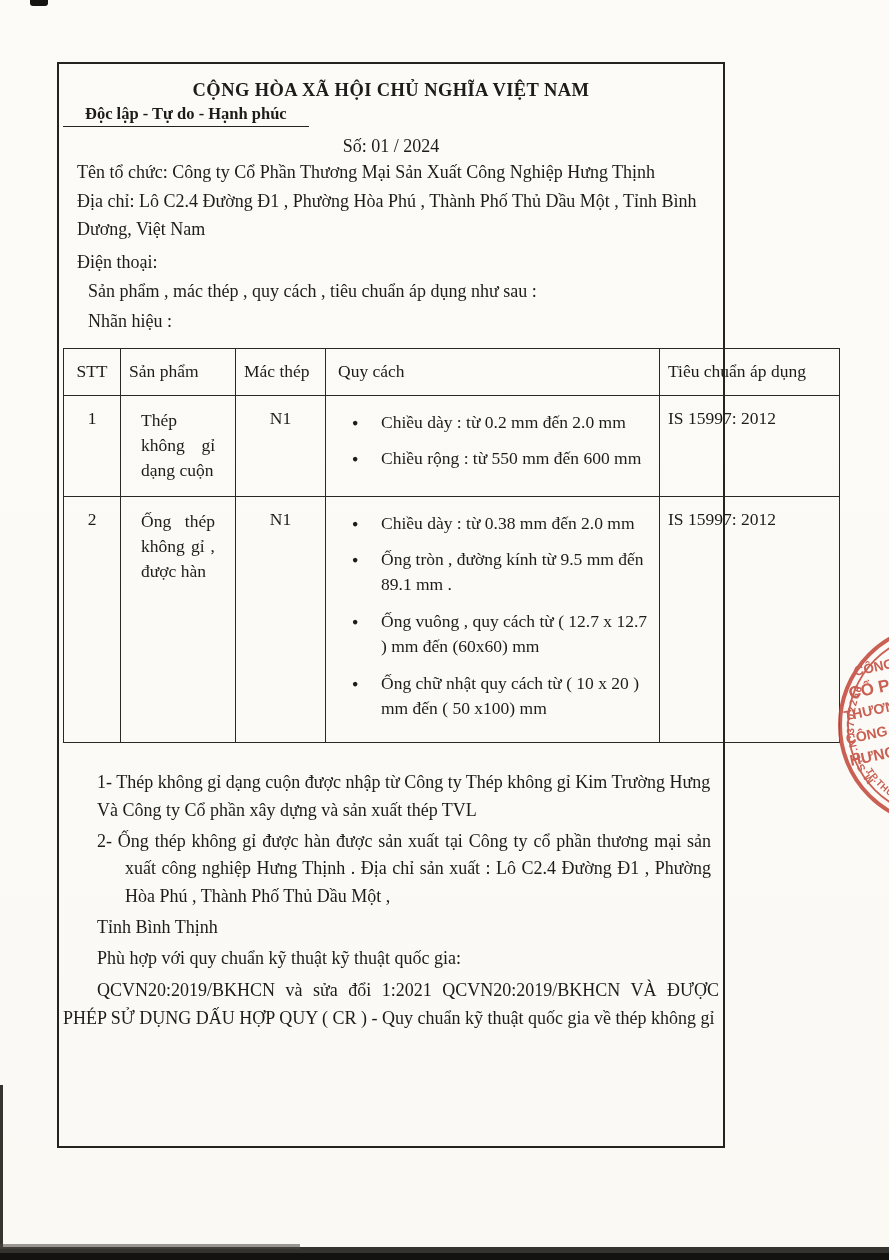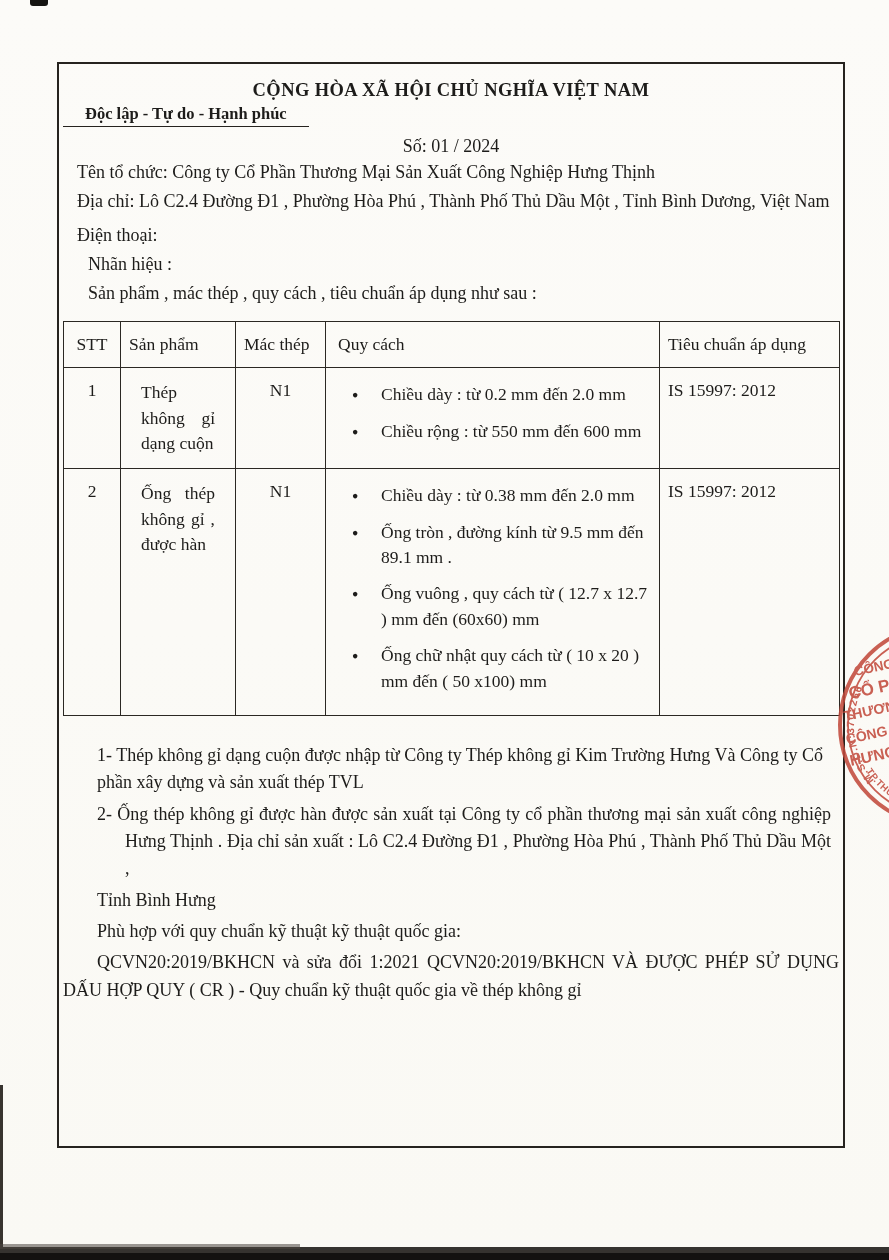--- a/index.html
+++ b/index.html
@@ -12,21 +12,21 @@
   }
   
   .scan-mark-top { position:absolute; left:30px; top:0; width:18px; height:6px; background:#151412; border-radius:0 0 3px 3px; }
   .scan-edge-left { position:absolute; left:0; top:1085px; width:3px; height:175px; background:#38342f; }
   .scan-edge-bottom { position:absolute; left:0; bottom:0; width:100%; height:13px; background:#35332f; }
   .scan-edge-bottom::before { content:""; position:absolute; left:0; bottom:0; width:100%; height:7px; background:#131210; }
   .scan-edge-bottom::after { content:""; position:absolute; left:0; bottom:11px; width:300px; height:5px; background:#4a463f; opacity:.55; }
 
   
   .doc-frame {
-    position:absolute; left:57px; top:62px; width:788px; min-height:1086px;
+    position:absolute; left:57px; top:62px; width:668px; min-height:1086px;
     box-sizing:border-box; border:2px solid #26231f;
     padding:12px 4px 14px;
   }
   .nat-title { margin-top:4px; text-align:center; font-weight:bold; font-size:18.5px; letter-spacing:.4px; }
   .motto-wrap { margin-top:3px; }
   .motto { display:inline-block; font-weight:bold; font-size:16.5px; padding:0 22px 2px; border-bottom:1.6px solid #26231f; }
   .doc-title { margin-top:28px; text-align:center; font-weight:bold; font-size:22px; letter-spacing:.4px; }
   .doc-number { margin-top:9px; text-align:center; font-size:18px; }
 
   p { margin:0; }
@@ -82,22 +82,22 @@
     <div class="nat-title">CỘNG HÒA XÃ HỘI CHỦ NGHĨA VIỆT NAM</div>
     <div class="motto-wrap">
       <span class="motto">Độc lập - Tự do - Hạnh phúc</span>
     </div>
 
     <div class="doc-number">Số: 01 / 2024</div>
 
     <p class="info first">Tên tổ chức: Công ty Cổ Phần Thương Mại Sản Xuất Công Nghiệp Hưng Thịnh</p>
     <p class="info">Địa chỉ: Lô C2.4 Đường Đ1 , Phường Hòa Phú , Thành Phố Thủ Dầu Một , Tỉnh Bình Dương, Việt Nam</p>
     <p class="info gap-top">Điện thoại:</p>
+    <p class="info i2">Sản phẩm , mác thép , quy cách , tiêu chuẩn áp dụng như sau :</p>
     <p class="info i2">Nhãn hiệu :</p>
-    <p class="info i2">Sản phẩm , mác thép , quy cách , tiêu chuẩn áp dụng như sau :</p>
 
     <table class="spec-table">
       <colgroup>
         <col style="width:57px">
           <col style="width:115px">
           <col style="width:90px">
           <col style="width:334px">
           <col style="width:180px">
       </colgroup>
       <thead>
@@ -149,21 +149,21 @@
               </div>
             </td>
           <td>IS 15997: 2012</td>
         </tr>
       </tbody>
     </table>
 
     <div class="notes">
       <p class="note">1-  Thép không gỉ dạng cuộn được nhập từ Công ty Thép không gỉ Kim Trường Hưng Và Công ty Cổ phần xây dựng và sản xuất thép TVL</p>
       <p class="note hang">2-  Ống thép không gỉ được hàn được sản xuất tại Công ty cổ phần thương mại sản xuất công nghiệp Hưng Thịnh . Địa chỉ sản xuất : Lô C2.4 Đường Đ1 , Phường Hòa Phú , Thành Phố Thủ Dầu Một ,</p>
-      <p class="note">Tỉnh Bình Hưng</p>
+      <p class="note">Tỉnh Bình Thịnh</p>
       <p class="note">Phù hợp với quy chuẩn kỹ thuật kỹ thuật quốc gia:</p>
       <p class="regulation">QCVN20:2019/BKHCN và sửa đổi 1:2021 QCVN20:2019/BKHCN VÀ ĐƯỢC PHÉP SỬ DỤNG DẤU HỢP QUY ( CR ) -  Quy chuẩn kỹ thuật quốc gia về thép không gỉ</p>
     </div>
   </div>
 
   <svg class="stamp" width="240" height="250" viewBox="0 0 240 250">
     <defs>
       <path id="arcLeft" d="M 74.1 180.3 A 86 86 0 0 1 79.2 64.2" fill="none"></path>
       <path id="arcBottom" d="M 66.2 171.1 A 87 87 0 0 0 183.5 200.3" fill="none"></path>
     </defs>

